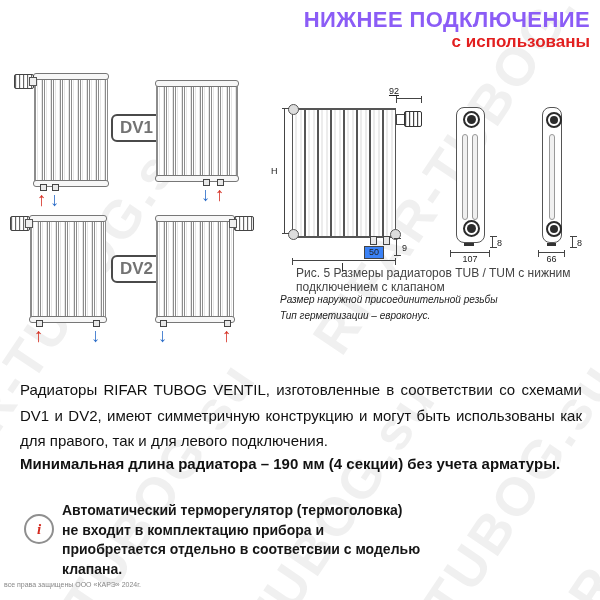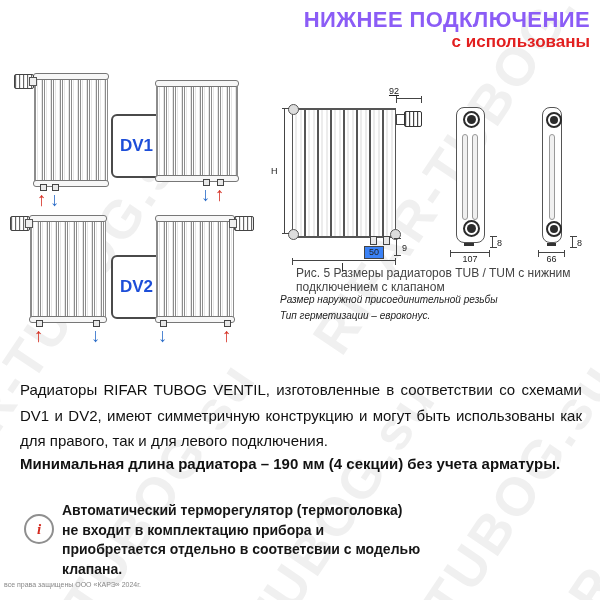--- a/index.html
+++ b/index.html
@@ -17,21 +17,21 @@
   .rad::before,.rad::after{content:"";position:absolute;left:-2px;right:-2px;height:5px;
        background:#f7f7f7;border:1px solid #777;border-radius:3px;}
   .rad::before{top:-4px;} .rad::after{bottom:-4px;}
   .thead{position:absolute;width:18px;height:13px;border:1px solid #444;border-radius:2px;
        background:repeating-linear-gradient(90deg,#666 0 1px,#e8e8e8 1px 2px,#fff 2px 4px);}
   .tstem{position:absolute;width:6px;height:7px;background:#eee;border:1px solid #555;}
   .stub{position:absolute;width:5px;height:5px;background:#e8e8e8;border:1px solid #444;}
   .arr{position:absolute;font-size:19px;font-weight:700;line-height:1;}
   .arr-up{color:#d63427;} .arr-down{color:#2e6fc9;}
   .scheme-label{position:absolute;border:2px solid #4a4a4a;border-radius:6px;background:#fff;
-       font-weight:700;font-size:17px;color:#1d4ed8;padding:20px 7px;}
+       font-weight:700;font-size:17px;color:#737373;padding:2px 7px;}
   
   .tech{position:absolute;left:276px;top:90px;width:170px;height:190px;}
   .tech-body{position:absolute;left:16px;top:18px;width:104px;height:126px;
        border-top:2px solid #555;border-bottom:2px solid #555;
        background:repeating-linear-gradient(90deg,#555 0 1px,#fff 1px 3px,#ececec 3px 5px,#fff 5px 8px,#ececec 8px 10px,#fff 10px 12px,#555 12px 13px);}
   .cap{position:absolute;width:9px;height:9px;border:1px solid #555;border-radius:50%;background:#ddd;}
   .vstem{position:absolute;left:120px;top:24px;width:8px;height:9px;background:#fff;border:1px solid #444;}
   .vhead{position:absolute;left:128px;top:21px;width:16px;height:14px;border:1px solid #333;border-radius:2px;
        background:repeating-linear-gradient(90deg,#444 0 1px,#ddd 1px 2px,#fff 2px 4px);}
   .dlh{position:absolute;border-top:1px solid #444;}

